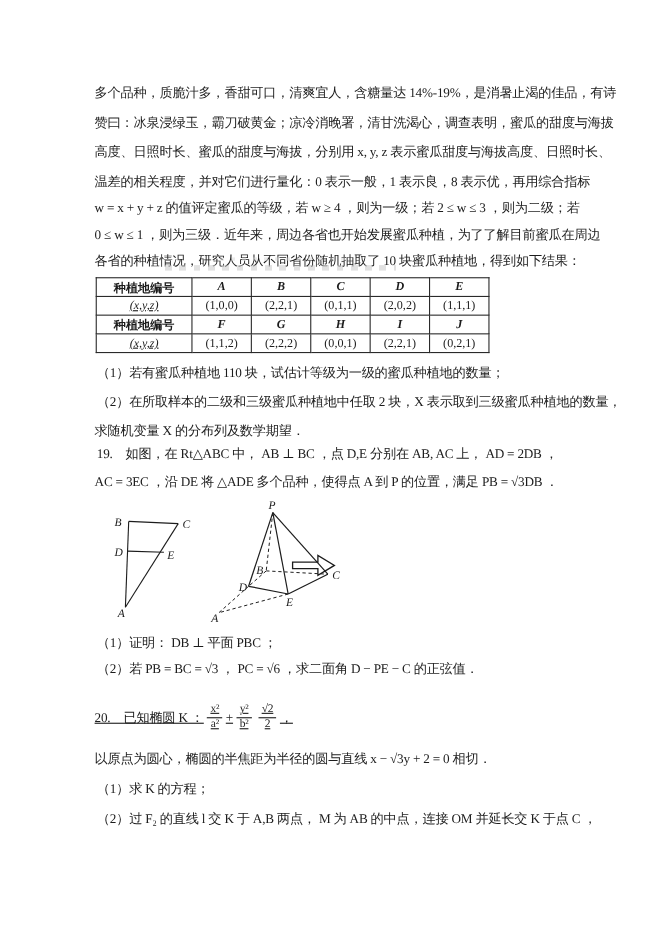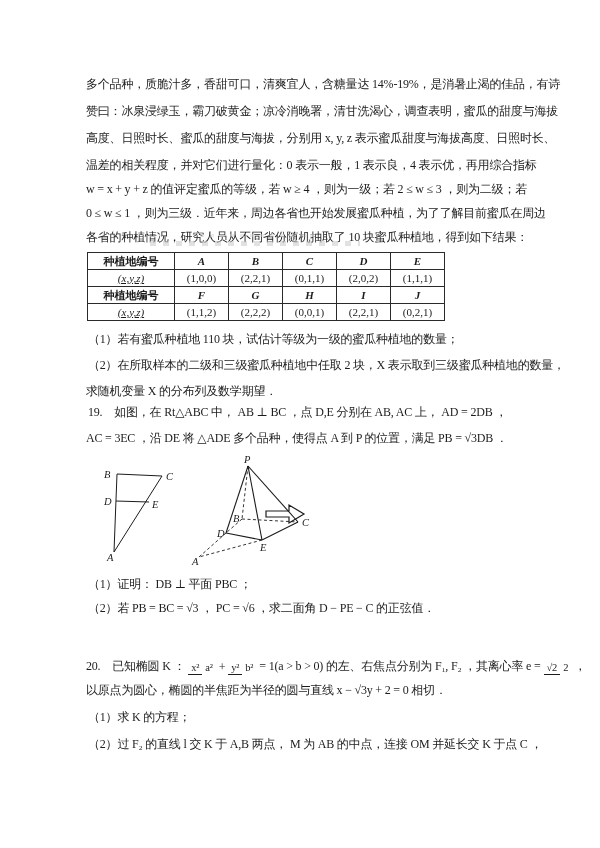--- a/index.html
+++ b/index.html
@@ -39,37 +39,37 @@
   }
   
   svg.fig{position:absolute;left:80px;top:453px;}
   svg.fig text{
     font-family:"Liberation Serif","DejaVu Serif",serif;
     font-style:italic;font-size:10.5px;fill:#1c1c1c;
   }
   
   .fracline{
     position:absolute;left:86px;top:629px;height:46px;
-    display:flex;align-items:flex-end;white-space:nowrap;
-    font-size:12px;letter-spacing:-0.2px;
+    display:flex;align-items:center;white-space:nowrap;
+    font-size:12px;letter-spacing:-0.2px;text-decoration:underline;
   }
   .frac{
-    display:inline-flex;flex-direction:row;align-items:center;
+    display:inline-flex;flex-direction:column;align-items:center;
     font-size:10.5px;line-height:1.15;margin:0 3px;
   }
   .frac .num{border-bottom:1px solid #1c1c1c;padding:0 3px;}
   .frac .den{padding:0 3px;}
 </style>
 </head>
 <body>
 
 <div class="line" style="top:76px">多个品种，质脆汁多，香甜可口，清爽宜人，含糖量达 14%-19%，是消暑止渴的佳品，有诗</div>
 <div class="line" style="top:103px">赞曰：冰泉浸绿玉，霸刀破黄金；凉冷消晚署，清甘洗渴心，调查表明，蜜瓜的甜度与海拔</div>
 <div class="line" style="top:130px">高度、日照时长、蜜瓜的甜度与海拔，分别用 x, y, z 表示蜜瓜甜度与海拔高度、日照时长、</div>
-<div class="line" style="top:157px">温差的相关程度，并对它们进行量化：0 表示一般，1 表示良，4 表示优，再用综合指标</div>
+<div class="line" style="top:157px">温差的相关程度，并对它们进行量化：0 表示一般，1 表示良，8 表示优，再用综合指标</div>
 <div class="line" style="top:181px">w = x + y + z 的值评定蜜瓜的等级，若 w ≥ 4 ，则为一级；若 2 ≤ w ≤ 3 ，则为二级；若</div>
 <div class="line" style="top:205px">0 ≤ w ≤ 1 ，则为三级．近年来，周边各省也开始发展蜜瓜种植，为了了解目前蜜瓜在周边</div>
 <div class="line" style="top:229px">各省的种植情况，研究人员从不同省份随机抽取了 10 块蜜瓜种植地，得到如下结果：</div>
 
 <div class="smudge2"></div>
 <div class="smudge"></div>
 
 <table class="qtable">
   <tbody>
       <tr class="hdr">
@@ -159,21 +159,20 @@
   <span>20.　已知椭圆 K ：</span>
   <span class="frac">
     <span class="num">x²</span>
     <span class="den">a²</span>
   </span>
   <span>+</span>
   <span class="frac">
     <span class="num">y²</span>
     <span class="den">b²</span>
   </span>
-  <span>= 1(a &gt; b &gt; 0) 的左、右焦点分别为 F₁, F₂ ，其离心率 e =</span>
   <span class="frac">
     <span class="num">√2</span>
     <span class="den">2</span>
   </span>
   <span>，</span>
 </div>
 <div class="line" style="top:682px">以原点为圆心，椭圆的半焦距为半径的圆与直线 x − √3y + 2 = 0 相切．</div>
 <div class="line indent" style="top:709px">（1）求 K 的方程；</div>
 <div class="line indent" style="top:736px">（2）过 F₂ 的直线 l 交 K 于 A,B 两点， M 为 AB 的中点，连接 OM 并延长交 K 于点 C ，</div>
 

